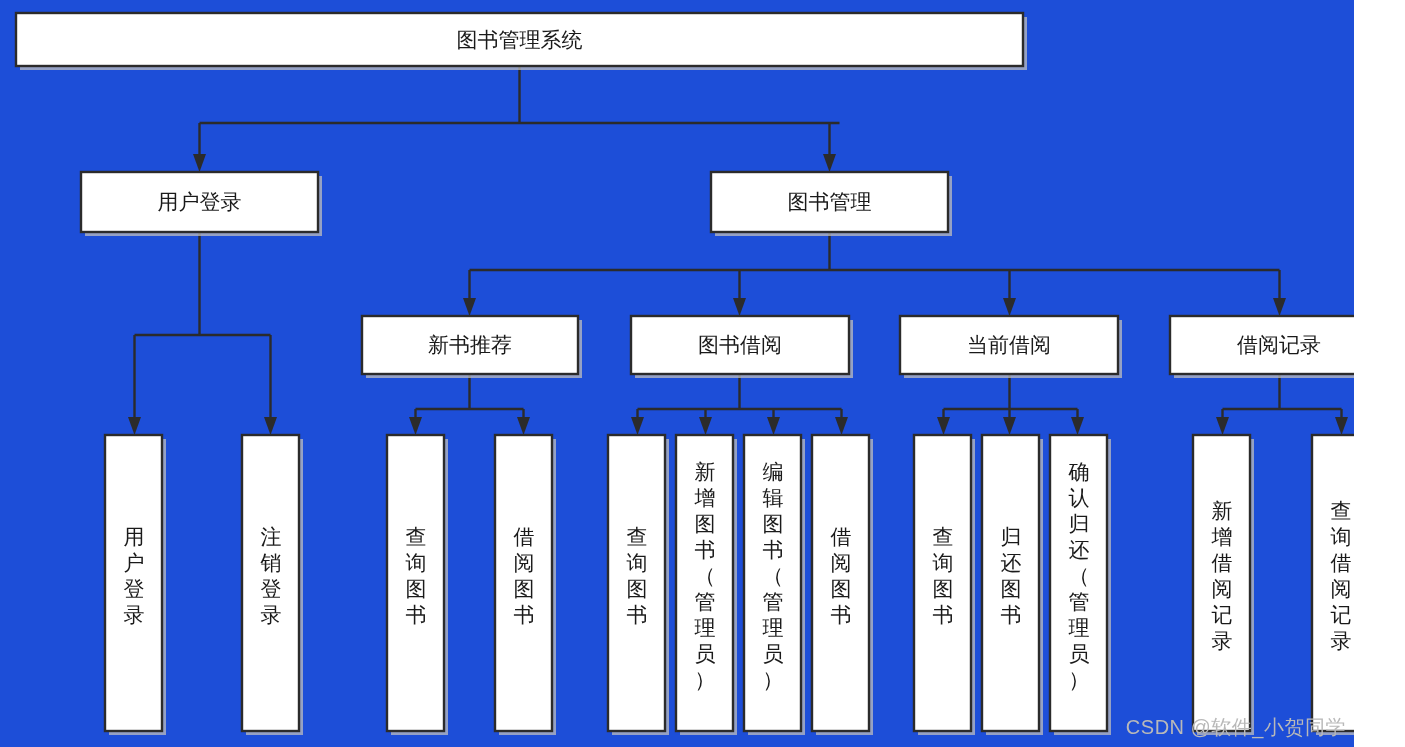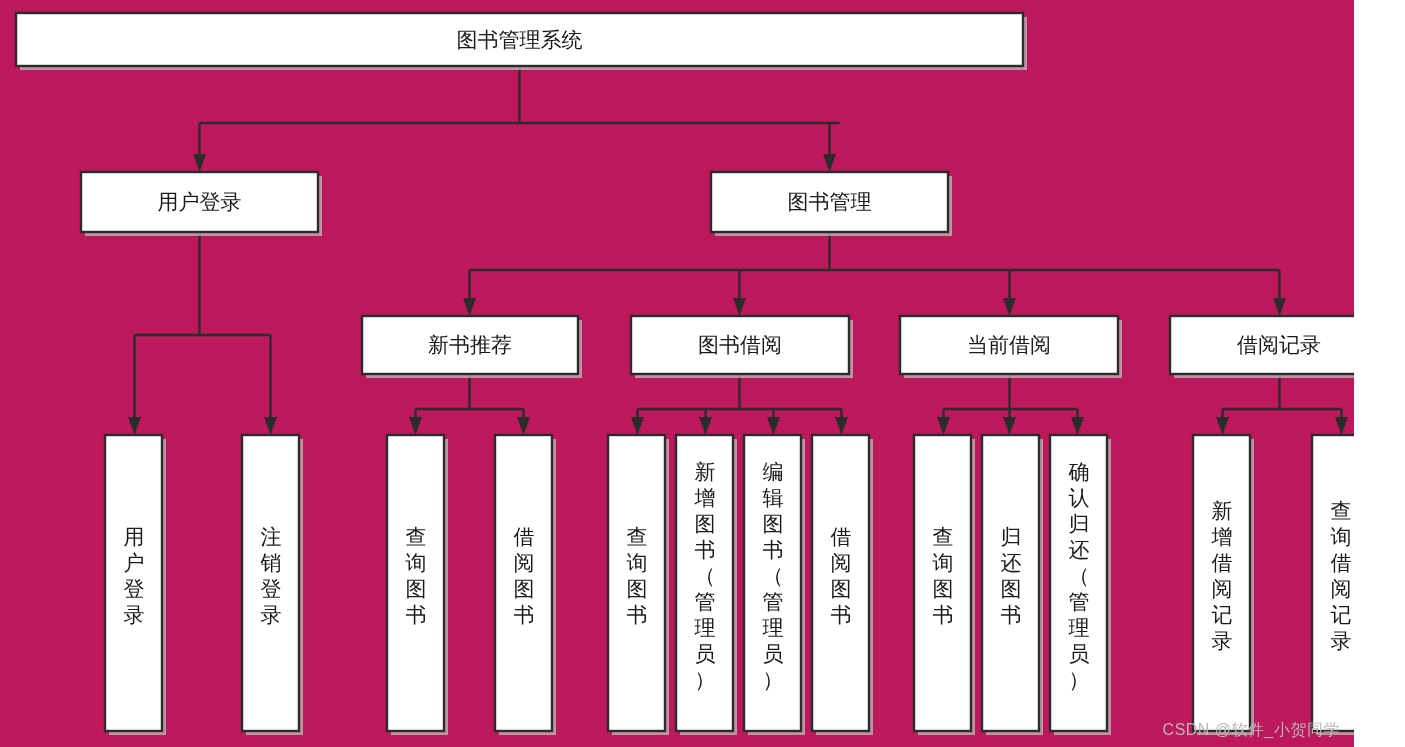--- a/index.html
+++ b/index.html
@@ -8,21 +8,21 @@
     padding: 0;
     background: #ffffff;
   }
   body {
     font-family: "Liberation Sans", "DejaVu Sans", sans-serif;
   }
   #diagram-root {
     position: relative;
     width: 1354px;
     height: 747px;
-    background: #be185d;
+    background: #1d4ed8;
     overflow: hidden;
   }
   svg#tree-svg {
     position: absolute;
     left: 0;
     top: 0;
     width: 1405px;
     height: 747px;
   }
   .node-rect {
@@ -54,24 +54,24 @@
     white-space: pre;
   }
   .node-label-v {
     font-family: "Liberation Sans", "DejaVu Sans", sans-serif;
     font-size: 21px;
     fill: #1a1a1a;
     text-anchor: middle;
   }
   .watermark {
     position: absolute;
-    right: 14px;
+    right: 8px;
     bottom: 6px;
     font-family: "Liberation Sans", "DejaVu Sans", sans-serif;
-    font-size: 16px;
+    font-size: 20px;
     color: #b9b9b9;
     letter-spacing: 0.5px;
     user-select: none;
     pointer-events: none;
     text-align: right;
   }
 </style>
 </head>
 <body>
 

